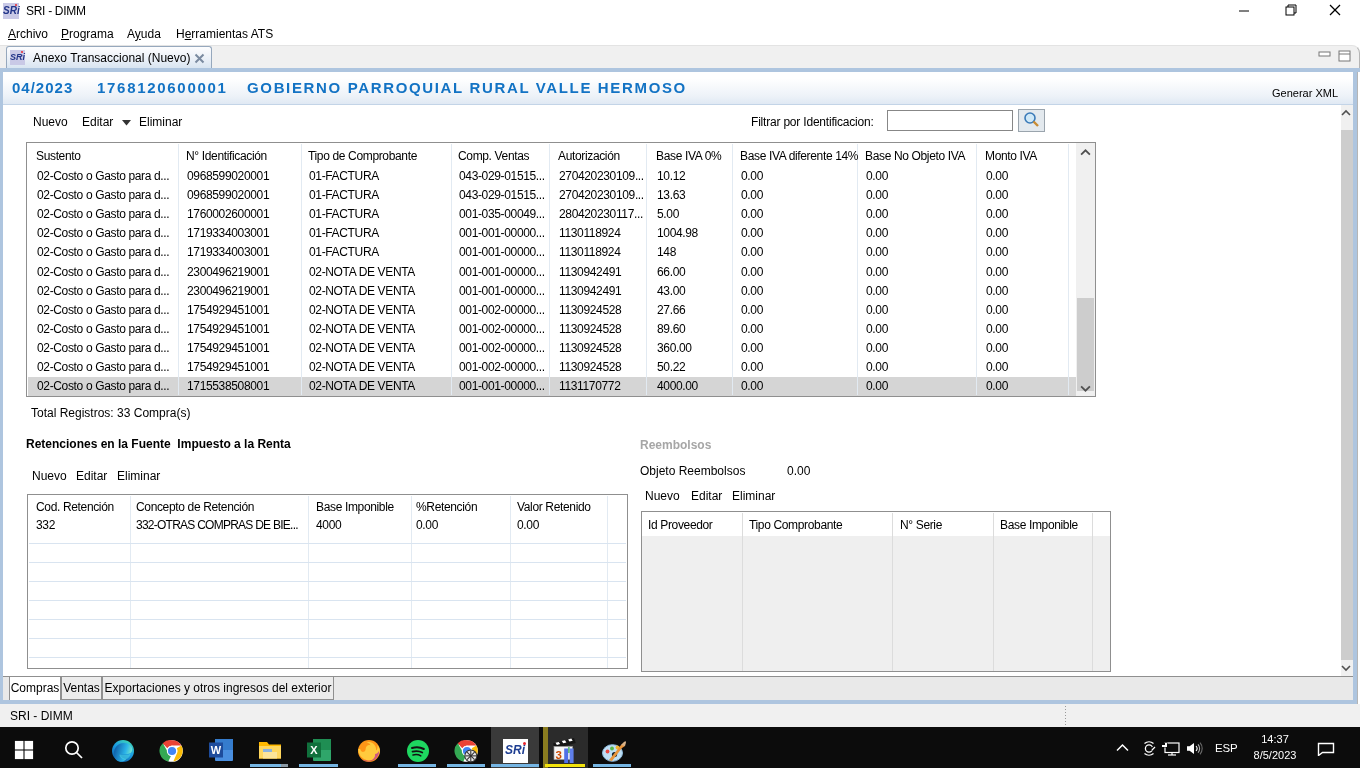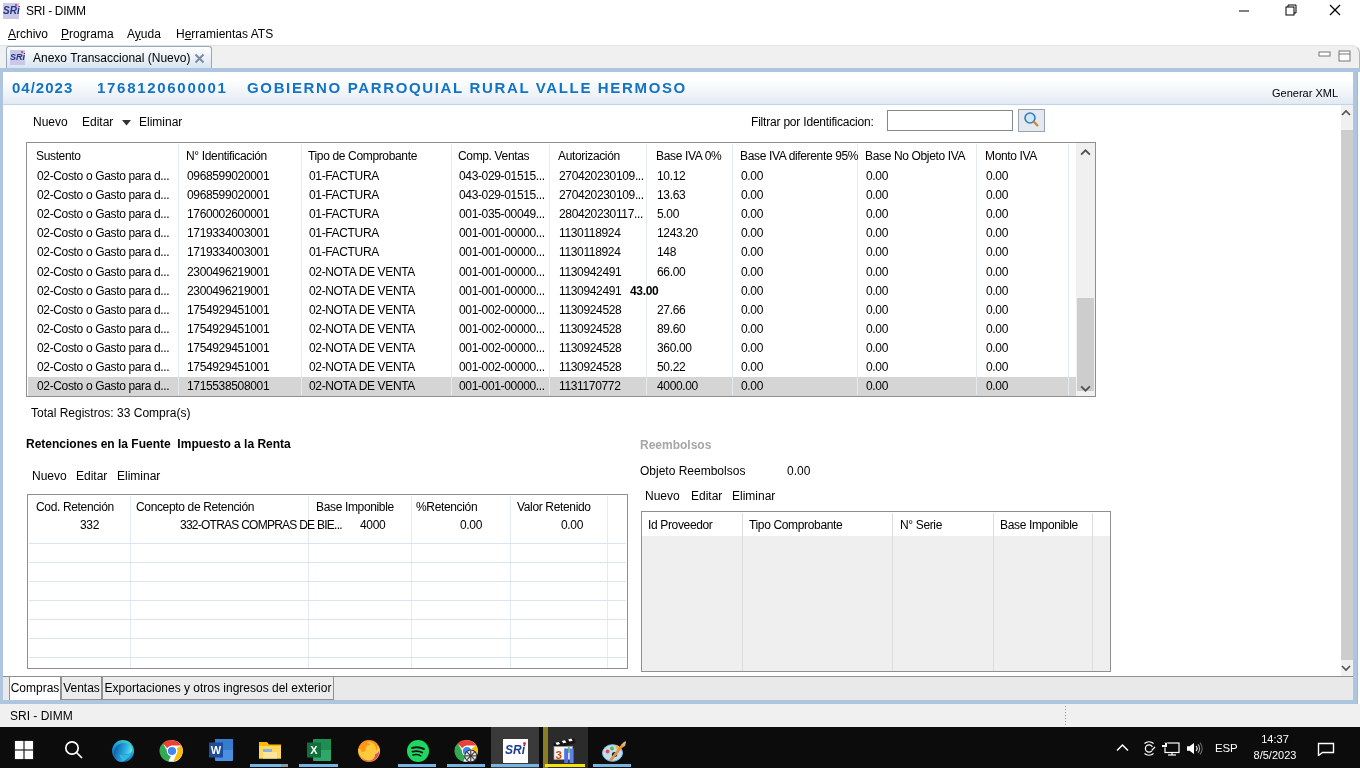--- a/index.html
+++ b/index.html
@@ -95,21 +95,21 @@
 <div class="vline" style="left:830px;top:1px;height:251px;"></div>
 <div class="vline" style="left:949px;top:1px;height:251px;"></div>
 <div class="vline" style="left:1041px;top:1px;height:251px;"></div>
 <div class="abs" style="left:0;top:3px;height:20px;line-height:20px;width:1049px;">
         <span class="cell" style="left:9px;">Sustento</span>
         <span class="cell" style="left:159px;">N° Identificación</span>
         <span class="cell" style="left:281px;">Tipo de Comprobante</span>
         <span class="cell" style="left:431px;">Comp. Ventas</span>
         <span class="cell" style="left:531px;">Autorización</span>
         <span class="cell" style="left:629px;">Base IVA 0%</span>
-        <span class="cell" style="left:713px;">Base IVA diferente 95%</span>
+        <span class="cell" style="left:713px;">Base IVA diferente 14%</span>
         <span class="cell" style="left:838px;">Base No Objeto IVA</span>
         <span class="cell" style="left:958px;">Monto IVA</span>
       </div>
 <div class="row" style="top:24px;">
         <span class="cell" style="left:9px;">02-Costo o Gasto para d...</span>
         <span class="cell" style="left:159px;">0968599020001</span>
         <span class="cell" style="left:281px;">01-FACTURA</span>
         <span class="cell" style="left:431px;">043-029-01515...</span>
         <span class="cell" style="left:531px;">270420230109...</span>
         <span class="cell" style="left:629px;">10.12</span>
@@ -138,21 +138,21 @@
         <span class="cell" style="left:713px;">0.00</span>
         <span class="cell" style="left:838px;">0.00</span>
         <span class="cell" style="left:958px;">0.00</span>
       </div>
 <div class="row" style="top:81px;">
         <span class="cell" style="left:9px;">02-Costo o Gasto para d...</span>
         <span class="cell" style="left:159px;">1719334003001</span>
         <span class="cell" style="left:281px;">01-FACTURA</span>
         <span class="cell" style="left:431px;">001-001-00000...</span>
         <span class="cell" style="left:531px;">1130118924</span>
-        <span class="cell" style="left:629px;">1243.20</span>
+        <span class="cell" style="left:629px;">1004.98</span>
         <span class="cell" style="left:713px;">0.00</span>
         <span class="cell" style="left:838px;">0.00</span>
         <span class="cell" style="left:958px;">0.00</span>
       </div>
 <div class="row" style="top:100px;">
         <span class="cell" style="left:9px;">02-Costo o Gasto para d...</span>
         <span class="cell" style="left:159px;">1719334003001</span>
         <span class="cell" style="left:281px;">01-FACTURA</span>
         <span class="cell" style="left:431px;">001-001-00000...</span>
         <span class="cell" style="left:531px;">1130118924</span>
@@ -171,21 +171,21 @@
         <span class="cell" style="left:713px;">0.00</span>
         <span class="cell" style="left:838px;">0.00</span>
         <span class="cell" style="left:958px;">0.00</span>
       </div>
 <div class="row" style="top:139px;">
         <span class="cell" style="left:9px;">02-Costo o Gasto para d...</span>
         <span class="cell" style="left:159px;">2300496219001</span>
         <span class="cell" style="left:281px;">02-NOTA DE VENTA</span>
         <span class="cell" style="left:431px;">001-001-00000...</span>
         <span class="cell" style="left:531px;">1130942491</span>
-        <span class="cell" style="left:602px;font-weight:bold;">43.00</span>
+        <span class="cell" style="left:629px;">43.00</span>
         <span class="cell" style="left:713px;">0.00</span>
         <span class="cell" style="left:838px;">0.00</span>
         <span class="cell" style="left:958px;">0.00</span>
       </div>
 <div class="row" style="top:158px;">
         <span class="cell" style="left:9px;">02-Costo o Gasto para d...</span>
         <span class="cell" style="left:159px;">1754929451001</span>
         <span class="cell" style="left:281px;">02-NOTA DE VENTA</span>
         <span class="cell" style="left:431px;">001-002-00000...</span>
         <span class="cell" style="left:531px;">1130924528</span>
@@ -260,21 +260,21 @@
 <div class="vline" style="left:383px;top:1px;height:172px;"></div>
 <div class="vline" style="left:482px;top:1px;height:172px;"></div>
 <div class="vline" style="left:579px;top:1px;height:172px;"></div>
 <div class="abs" style="left:0;top:3px;height:18px;line-height:18px;width:599px;">
         <span class="cell" style="left:8px;">Cod. Retención</span>
         <span class="cell" style="left:108px;">Concepto de Retención</span>
         <span class="cell" style="left:288px;">Base Imponible</span>
         <span class="cell" style="left:388px;">%Retención</span>
         <span class="cell" style="left:489px;">Valor Retenido</span>
       </div>
-<div class="abs" style="left:0;top:21px;height:19px;line-height:19px;width:599px;margin-left:44px;">
+<div class="abs" style="left:0;top:21px;height:19px;line-height:19px;width:599px;">
         <span class="cell" style="left:8px;">332</span>
         <span class="cell" style="left:108px;letter-spacing:-0.75px;">332-OTRAS COMPRAS DE BIE...</span>
         <span class="cell" style="left:288px;">4000</span>
         <span class="cell" style="left:388px;">0.00</span>
         <span class="cell" style="left:489px;">0.00</span>
       </div>
 <div class="abs" style="left:1px;top:48px;width:597px;height:1px;background:#d9e4f0;"></div>
 <div class="abs" style="left:1px;top:67px;width:597px;height:1px;background:#d9e4f0;"></div>
 <div class="abs" style="left:1px;top:86px;width:597px;height:1px;background:#d9e4f0;"></div>
 <div class="abs" style="left:1px;top:105px;width:597px;height:1px;background:#d9e4f0;"></div>

